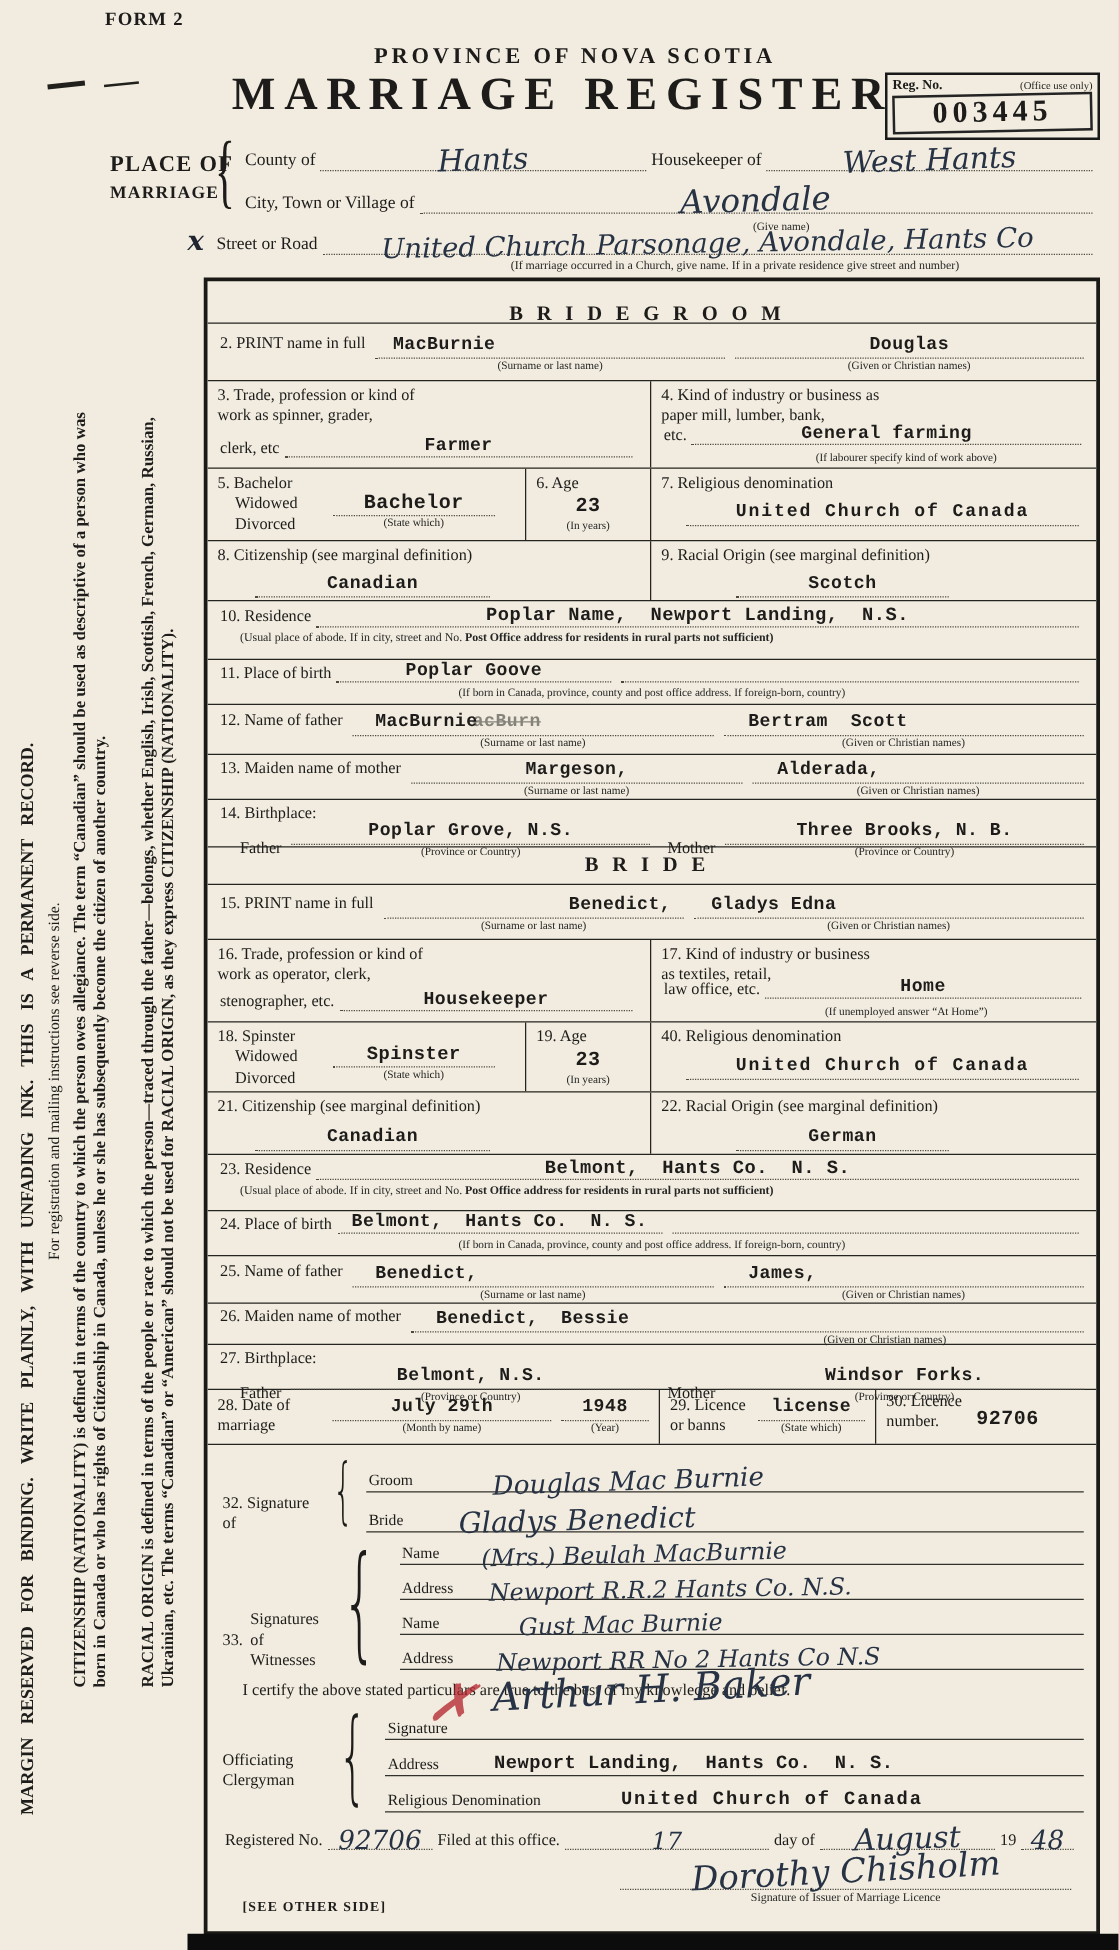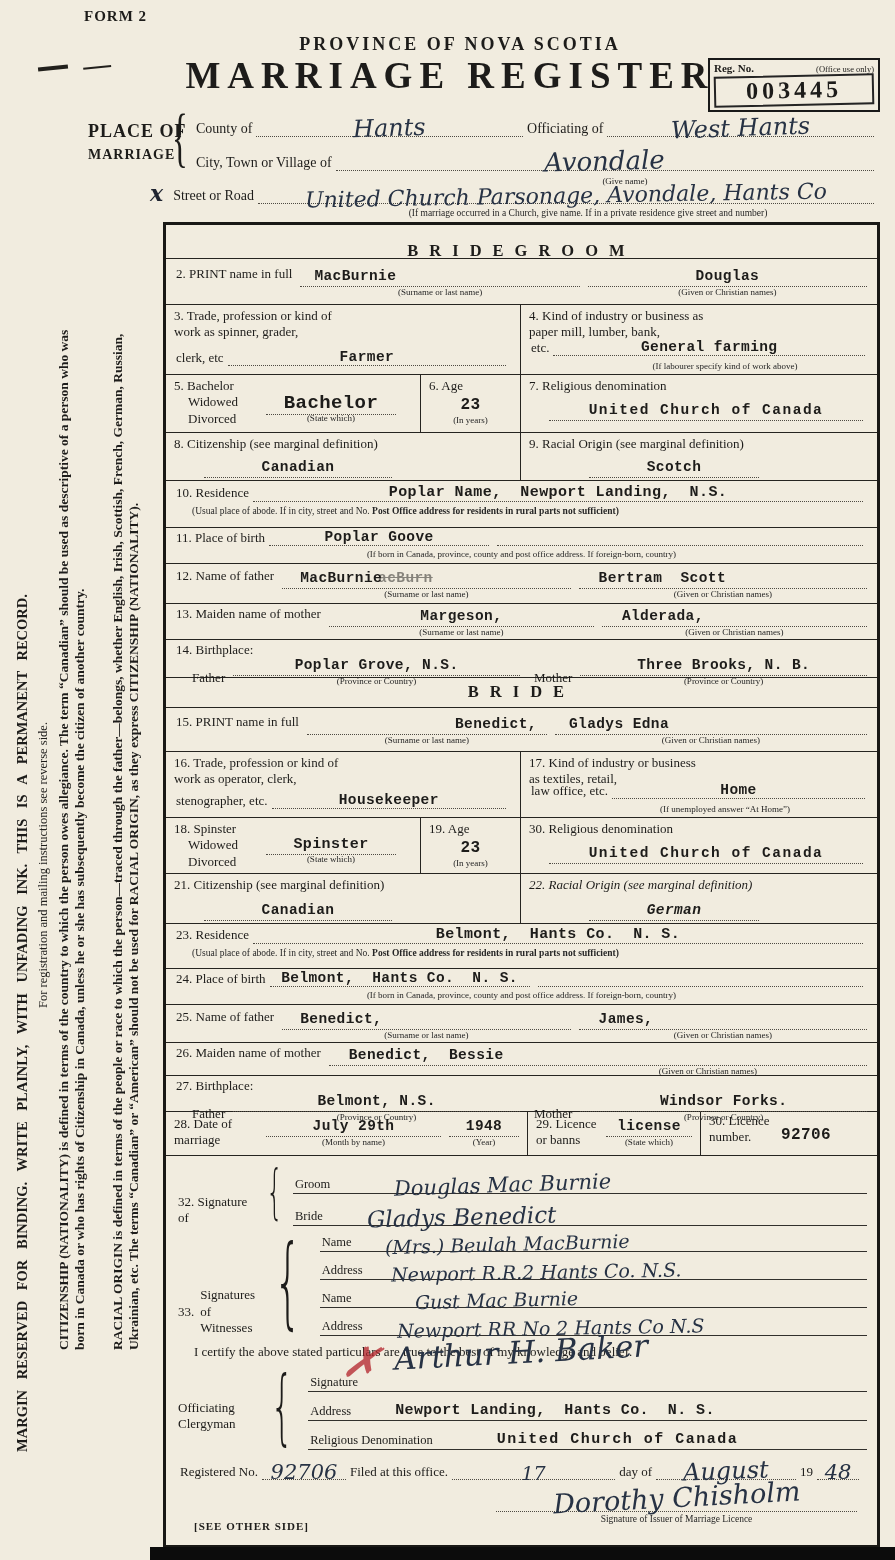--- a/index.html
+++ b/index.html
@@ -52,21 +52,21 @@
 
   <div class="abs b" style="left:88px;top:121px;font-size:18px;letter-spacing:1px;">PLACE OF</div>
   <div class="abs b" style="left:88px;top:147px;font-size:14px;letter-spacing:1px;">MARRIAGE</div>
   <div class="abs" style="left:164px;top:104px;font-size:66px;line-height:1;transform:scaleX(.5);">{</div>
 
   <div class="abs fx" style="left:196px;top:116px;width:682px;">
     <span class="lbl14">County of</span>
     <span class="fill">
         <span class="hv" style="font-size:24px;transform:rotate(-2deg);">Hants</span>
       </span>
-    <span class="lbl14">Officiating of</span>
+    <span class="lbl14">Housekeeper of</span>
     <span class="fill">
         <span class="hv" style="font-size:24px;transform:rotate(-2deg);">West Hants</span>
       </span>
   </div>
 
   <div class="abs fx" style="left:196px;top:148px;width:682px;">
     <span class="lbl14">City, Town or Village of</span>
     <span class="fill">
         <span class="hv" style="font-size:26px;transform:rotate(-1.5deg);">Avondale</span>
       </span>
@@ -125,21 +125,21 @@
         </div>
         <div class="hint" style="position:absolute;left:60px;right:8px;bottom:3px;">(If labourer specify kind of work above)</div>
       </div>
     </div>
 
     <div class="row cols" style="height:58px;">
       <div class="col" style="width:254px;">
         <div class="lbl">5. Bachelor</div>
         <div class="lbl" style="padding-left:14px;">Widowed</div>
         <div class="lbl" style="padding-left:14px;">Divorced</div>
-        <div class="abs" style="left:100px;top:18px;width:130px;text-align:center;border-bottom:1.2px dotted #4e4a42;"><span class="tv" style="font-size:19px;">Bachelor</span></div>
+        <div class="abs" style="left:100px;top:18px;width:130px;text-align:center;border-bottom:1.2px dotted #4e4a42;"><span class="tv" style="font-size:16px;">Bachelor</span></div>
         <div class="abs hint" style="left:100px;top:38px;width:130px;">(State which)</div>
       </div>
       <div class="col" style="width:100px;text-align:center;">
         <div class="lbl" style="text-align:left;">6. Age</div>
         <div class="tv" style="font-size:16px;margin-top:3px;">23</div>
         <div class="hint">(In years)</div>
       </div>
       <div class="col" style="flex:1;">
         <div class="lbl">7. Religious denomination</div>
         <div class="line" style="margin:6px 6px 0 20px;"><span class="tv" style="letter-spacing:1.5px;">United Church of Canada</span></div>
@@ -267,31 +267,31 @@
         <div class="lbl" style="padding-left:14px;">Divorced</div>
         <div class="abs" style="left:100px;top:16px;width:130px;text-align:center;border-bottom:1.2px dotted #4e4a42;"><span class="tv" style="font-size:15px;">Spinster</span></div>
         <div class="abs hint" style="left:100px;top:36px;width:130px;">(State which)</div>
       </div>
       <div class="col" style="width:100px;text-align:center;">
         <div class="lbl" style="text-align:left;">19. Age</div>
         <div class="tv" style="font-size:16px;margin-top:3px;">23</div>
         <div class="hint">(In years)</div>
       </div>
       <div class="col" style="flex:1;">
-        <div class="lbl">30. Religious denomination</div>
+        <div class="lbl">40. Religious denomination</div>
         <div class="line" style="margin:6px 6px 0 20px;"><span class="tv" style="letter-spacing:1.5px;">United Church of Canada</span></div>
       </div>
     </div>
 
     <div class="row cols" style="height:50px;">
       <div class="col" style="width:354px;">
         <div class="lbl">21. Citizenship (see marginal definition)</div>
         <div class="line" style="margin:7px 120px 0 30px;"><span class="tv">Canadian</span></div>
       </div>
-      <div class="col" style="flex:1;font-style:italic;">
+      <div class="col" style="flex:1;">
         <div class="lbl">22. Racial Origin (see marginal definition)</div>
         <div class="line" style="margin:7px 110px 0 60px;"><span class="tv">German</span></div>
       </div>
     </div>
 
     <div class="row" style="height:45px;padding:3px 10px 0;">
       <div class="fx">
         <span class="lbl">23. Residence</span>
         <span class="fill">
             <span class="tv" style="font-size:15px;">Belmont,  Hants Co.  N. S.</span>

